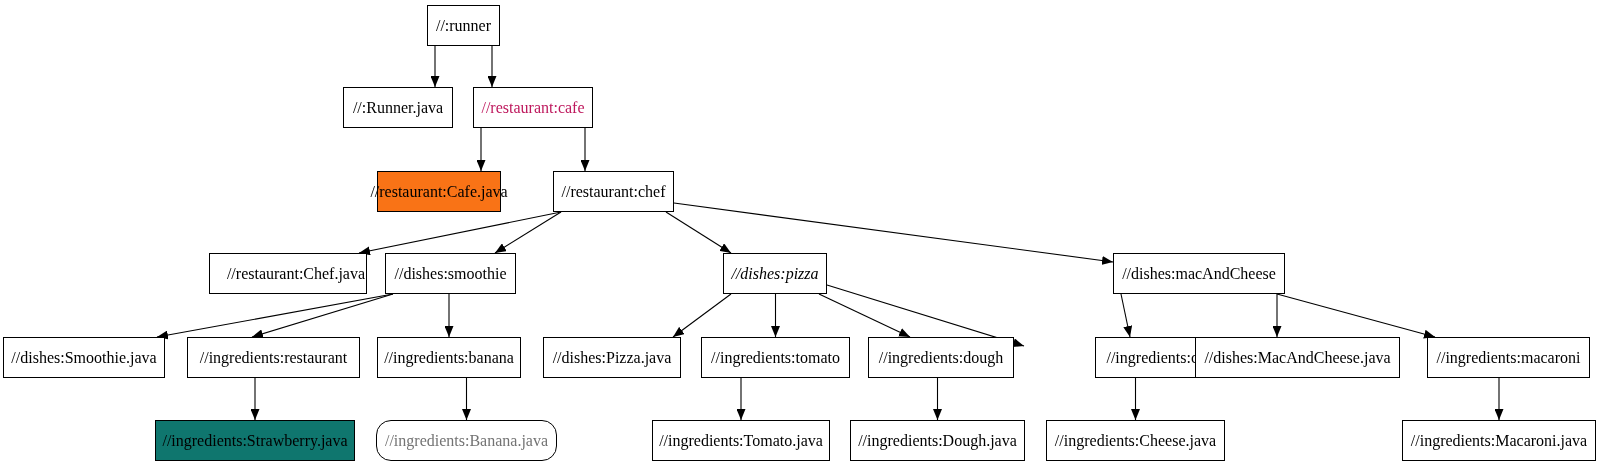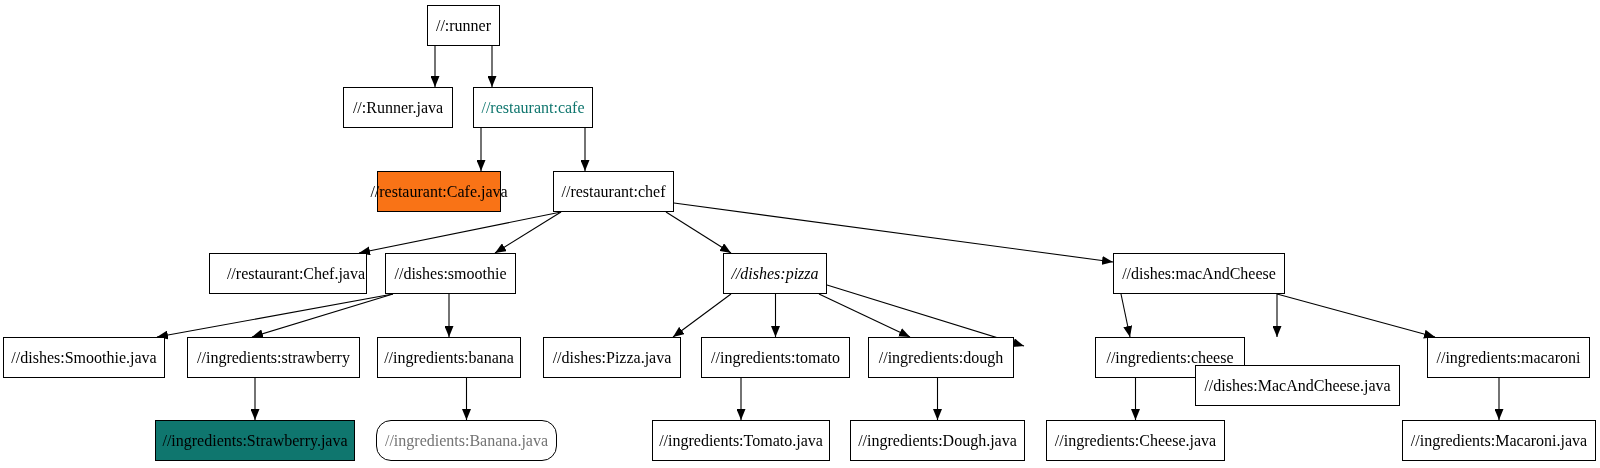--- a/index.html
+++ b/index.html
@@ -63,35 +63,35 @@
         <line x1="466.5" y1="378" x2="466.5" y2="420" stroke="#000000" stroke-width="1.1" marker-end="url(#arrowhead)"></line>
         <line x1="741" y1="378" x2="741" y2="420" stroke="#000000" stroke-width="1.1" marker-end="url(#arrowhead)"></line>
         <line x1="937.5" y1="378" x2="937.5" y2="420" stroke="#000000" stroke-width="1.1" marker-end="url(#arrowhead)"></line>
         <line x1="1135.5" y1="378" x2="1135.5" y2="420" stroke="#000000" stroke-width="1.1" marker-end="url(#arrowhead)"></line>
         <line x1="1499" y1="378" x2="1499" y2="420" stroke="#000000" stroke-width="1.1" marker-end="url(#arrowhead)"></line>
       </g>
   </svg>
   <div id="nodes">
       <div class="node" style="left: 427px; top: 5px; width: 73px; height: 41px; background: rgb(255, 255, 255); border-color: rgb(0, 0, 0); color: rgb(0, 0, 0);">//:runner</div>
       <div class="node" style="left: 343px; top: 87px; width: 110px; height: 41px; background: rgb(255, 255, 255); border-color: rgb(0, 0, 0); color: rgb(0, 0, 0);">//:Runner.java</div>
-      <div class="node" style="left: 473px; top: 87px; width: 120px; height: 41px; background: rgb(255, 255, 255); border-color: rgb(0, 0, 0); color: #0f766e;">//restaurant:cafe</div>
+      <div class="node" style="left: 473px; top: 87px; width: 120px; height: 41px; background: rgb(255, 255, 255); border-color: rgb(0, 0, 0); color: #be185d;">//restaurant:cafe</div>
       <div class="node" style="left: 377px; top: 171px; width: 124px; height: 41px; background: #f97316; border-color: rgb(0, 0, 0); color: rgb(0, 0, 0);">//restaurant:Cafe.java</div>
       <div class="node" style="left: 553px; top: 171px; width: 121px; height: 41px; background: rgb(255, 255, 255); border-color: rgb(0, 0, 0); color: rgb(0, 0, 0);">//restaurant:chef</div>
       <div class="node" style="left: 209px; top: 253px; width: 158px; height: 41px; background: rgb(255, 255, 255); border-color: rgb(0, 0, 0); color: rgb(0, 0, 0); padding-left: 16px;">//restaurant:Chef.java</div>
       <div class="node" style="left: 385px; top: 253px; width: 131px; height: 41px; background: rgb(255, 255, 255); border-color: rgb(0, 0, 0); color: rgb(0, 0, 0);">//dishes:smoothie</div>
       <div class="node" style="left: 723px; top: 253px; width: 104px; height: 41px; background: rgb(255, 255, 255); border-color: rgb(0, 0, 0); color: rgb(0, 0, 0); font-style: italic;">//dishes:pizza</div>
       <div class="node" style="left: 1113px; top: 253px; width: 172px; height: 41px; background: rgb(255, 255, 255); border-color: rgb(0, 0, 0); color: rgb(0, 0, 0);">//dishes:macAndCheese</div>
       <div class="node" style="left: 3px; top: 337px; width: 162px; height: 41px; background: rgb(255, 255, 255); border-color: rgb(0, 0, 0); color: rgb(0, 0, 0);">//dishes:Smoothie.java</div>
-      <div class="node" style="left: 187px; top: 337px; width: 173px; height: 41px; background: rgb(255, 255, 255); border-color: rgb(0, 0, 0); color: rgb(0, 0, 0);">//ingredients:strawberry</div>
+      <div class="node" style="left: 187px; top: 337px; width: 173px; height: 41px; background: rgb(255, 255, 255); border-color: rgb(0, 0, 0); color: rgb(0, 0, 0);">//ingredients:restaurant</div>
       <div class="node" style="left: 377px; top: 337px; width: 144px; height: 41px; background: rgb(255, 255, 255); border-color: rgb(0, 0, 0); color: rgb(0, 0, 0);">//ingredients:banana</div>
       <div class="node" style="left: 543px; top: 337px; width: 138px; height: 41px; background: rgb(255, 255, 255); border-color: rgb(0, 0, 0); color: rgb(0, 0, 0);">//dishes:Pizza.java</div>
       <div class="node" style="left: 701px; top: 337px; width: 149px; height: 41px; background: rgb(255, 255, 255); border-color: rgb(0, 0, 0); color: rgb(0, 0, 0);">//ingredients:tomato</div>
       <div class="node" style="left: 868px; top: 337px; width: 146px; height: 41px; background: rgb(255, 255, 255); border-color: rgb(0, 0, 0); color: rgb(0, 0, 0);">//ingredients:dough</div>
       <div class="node" style="left: 1072px; top: 337px; width: 150px; height: 41px; background: rgb(255, 255, 255); border-color: rgb(0, 0, 0); color: rgb(0, 0, 0); margin-left: 23px;">//ingredients:cheese</div>
-      <div class="node" style="left: 1195px; top: 337px; width: 205px; height: 41px; background: rgb(255, 255, 255); border-color: rgb(0, 0, 0); color: rgb(0, 0, 0); margin-top: 28px;">//dishes:MacAndCheese.java</div>
+      <div class="node" style="left: 1195px; top: 337px; width: 205px; height: 41px; background: rgb(255, 255, 255); border-color: rgb(0, 0, 0); color: rgb(0, 0, 0);">//dishes:MacAndCheese.java</div>
       <div class="node" style="left: 1427px; top: 337px; width: 163px; height: 41px; background: rgb(255, 255, 255); border-color: rgb(0, 0, 0); color: rgb(0, 0, 0);">//ingredients:macaroni</div>
       <div class="node" style="left: 155px; top: 420px; width: 200px; height: 41px; background: #0f766e; border-color: rgb(0, 0, 0); color: rgb(0, 0, 0);">//ingredients:Strawberry.java</div>
       <div class="node" style="left: 376px; top: 420px; width: 181px; height: 41px; background: rgb(255, 255, 255); border-color: rgb(0, 0, 0); color: #737373; border-radius: 15px;">//ingredients:Banana.java</div>
       <div class="node" style="left: 652px; top: 420px; width: 178px; height: 41px; background: rgb(255, 255, 255); border-color: rgb(0, 0, 0); color: rgb(0, 0, 0);">//ingredients:Tomato.java</div>
       <div class="node" style="left: 850px; top: 420px; width: 175px; height: 41px; background: rgb(255, 255, 255); border-color: rgb(0, 0, 0); color: rgb(0, 0, 0);">//ingredients:Dough.java</div>
       <div class="node" style="left: 1046px; top: 420px; width: 179px; height: 41px; background: rgb(255, 255, 255); border-color: rgb(0, 0, 0); color: rgb(0, 0, 0);">//ingredients:Cheese.java</div>
       <div class="node" style="left: 1402px; top: 420px; width: 194px; height: 41px; background: rgb(255, 255, 255); border-color: rgb(0, 0, 0); color: rgb(0, 0, 0);">//ingredients:Macaroni.java</div>
     </div>
 </div>
 

